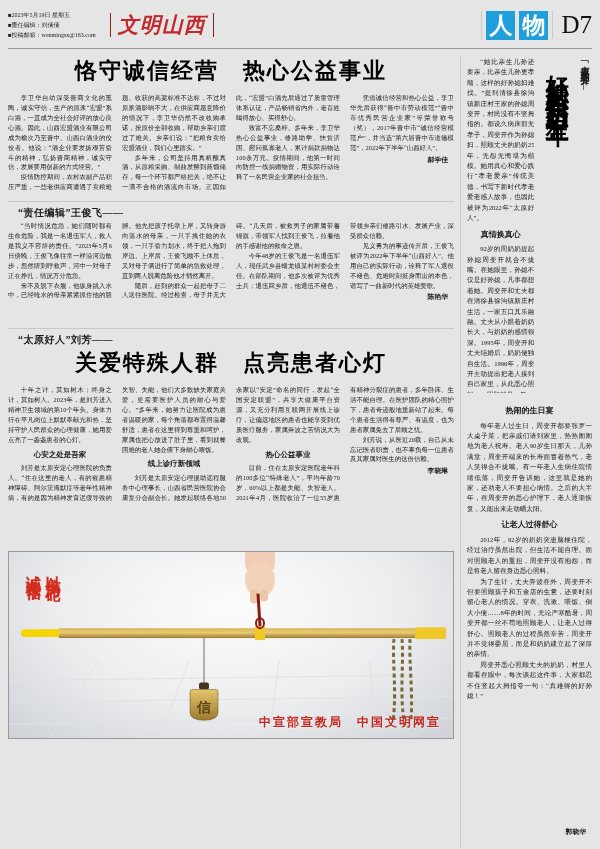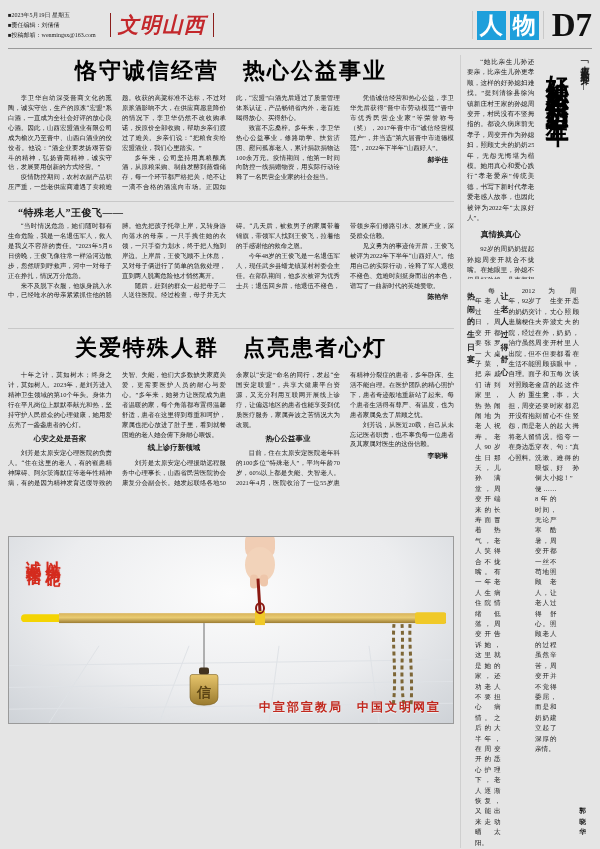--- a/index.html
+++ b/index.html
@@ -29,21 +29,21 @@
   .badge {
     display: inline-block; width: 29px; height: 29px;
     background: #1e9fdb; color: #fff;
     font-family: "Liberation Sans", sans-serif;
     font-size: 23px; font-weight: bold;
     text-align: center; line-height: 29px;
   }
   .badge-sep { width: 1px; height: 28px; background: #c9c9c9; }
   .pageno {
     font-family: "Liberation Serif", serif;
-    font-size: 33px; font-weight: bold; color: #111; margin-left: 4px;
+    font-size: 25px; font-weight: normal; color: #111; margin-left: 4px;
   }
   .hdr-rule { border: none; border-top: 1px solid #9a9a9a; margin: 4px 0 0 0; }
 
   
   main { display: flex; margin-top: 6px; height: 793px; }
   .left { width: 446px; }
   .vdivider { width: 1px; background: #cfcfcf; margin: 0 6px; }
   .rcol { flex: 1; display: flex; flex-direction: column; font-size: 6.6px; line-height: 1.58; text-align: justify; }
 
   
@@ -55,21 +55,21 @@
   }
   .abody {
     columns: 4; column-gap: 10px;
     font-size: 6.4px; line-height: 1.55; text-align: justify;
     overflow: hidden;
   }
   .abody p { text-indent: 2em; }
   .sub {
     font-size: 7.5px; font-weight: bold; text-align: center;
     margin: 4px 0 3px 0; text-indent: 0 !important;
-    font-family: Liberation Mono, monospace;
+    font-family: Liberation Sans, sans-serif;
   }
   .author { text-align: right; font-weight: bold; padding-right: 6px; margin-top: 2px; font-size: 6.8px; }
   .art-rule { border: none; border-top: 1px solid #c8c8c8; margin: 7px 0 4px 0; }
   .b1 { height: 101px; }
   .b2 { height: 100px; }
   .b3 { height: 158px; }
 
   
   .ad {
     position: relative; margin-top: 8px;
@@ -104,21 +104,21 @@
     writing-mode: vertical-rl;
     font-family: "Liberation Sans", "DejaVu Sans", sans-serif;
     font-size: 23px; font-weight: 900; letter-spacing: 4px;
     margin: 2px 2px 0 5px; color: #000;
   }
   .v-kicker {
     writing-mode: vertical-rl;
     font-size: 9px; font-weight: bold; letter-spacing: 1.5px;
     padding-top: 2px;
   }
-  .rt-rest { flex: 1; margin-top: 7px; display: flex; }
+  .rt-rest { flex: 1; margin-top: 7px; display: flex; flex-direction: column; }
   .rcol .sub { font-size: 8px; margin: 5px 0 3px 0; }
   .rcol .author { margin-top: auto; padding-bottom: 10px; }
 </style>
 </head>
 <body>
 
 <div class="page">
 
   <header class="hdr">
     <div class="hdr-info">
@@ -154,34 +154,35 @@
           <p>多年来，公司坚持用真粮酿真酒，从原粮采购、制曲发酵到蒸馏储存，每一个环节都严格把关，绝不让一滴不合格的酒流向市场。正因如此，“宏盟”白酒先后通过了质量管理体系认证，产品畅销省内外，老百姓喝得放心、买得舒心。</p>
           <p>致富不忘桑梓。多年来，李卫华热心公益事业，修路助学、扶贫济困、慰问孤寡老人，累计捐款捐物达100余万元。疫情期间，他第一时间向防控一线捐赠物资，用实际行动诠释了一名民营企业家的社会担当。</p>
           <p>凭借诚信经营和热心公益，李卫华先后获得“晋中市劳动模范”“晋中市优秀民营企业家”等荣誉称号（奖），2017年晋中市“诚信经营模范户”，并当选“第六届晋中市道德模范”，2022年下半年“山西好人”。</p>
           <div class="author">郝学佳</div>
         </div>
       </article>
 
       <hr class="art-rule">
 
       <article>
-        <div class="kicker">“特殊老人”王俊飞——</div>
+        <div class="kicker">“责任编辑”王俊飞——</div>
         <div class="abody b2">
           <p>“当时情况危急，她们随时都有生命危险，我是一名退伍军人，救人是我义不容辞的责任。”2023年5月6日傍晚，王俊飞像往常一样沿河边散步，忽然听到呼救声，河中一对母子正在挣扎，情况万分危急。</p>
           <p>来不及脱下衣服，他纵身跳入水中，已经呛水的母亲紧紧抓住他的胳膊。他先把孩子托举上岸，又转身游向落水的母亲，一只手拽住她的衣领，一只手奋力划水，终于把人拖到岸边。上岸后，王俊飞顾不上休息，又对母子俩进行了简单的急救处理，直到两人脱离危险他才悄然离开。</p>
           <p>随后，赶到的群众一起把母子二人送往医院。经过检查，母子并无大碍。“几天后，被救男子的家属带着锦旗，带领军人找到王俊飞，拉着他的手感谢他的救命之恩。</p>
           <p>今年48岁的王俊飞是一名退伍军人，现任武乡县蟠龙镇某村村委会主任。在部队期间，他多次被评为优秀士兵；退伍回乡后，他退伍不褪色，带领乡亲们修路引水、发展产业，深受群众信赖。</p>
           <p>见义勇为的事迹传开后，王俊飞被评为2022年下半年“山西好人”。他用自己的实际行动，诠释了军人退役不褪色、危难时刻挺身而出的本色，谱写了一曲新时代的英雄赞歌。</p>
           <div class="author">陈艳华</div>
         </div>
       </article>
 
       <hr class="art-rule">
 
       <article>
+        <div class="kicker">“太原好人”刘芳——</div>
         <h1 class="headline">关爱特殊人群　点亮患者心灯</h1>
         <div class="abody b3">
           <p>十年之计，莫如树木；终身之计，莫如树人。2023年，是刘芳进入精神卫生领域的第10个年头。身体力行在平凡岗位上默默奉献光和热，坚持守护人民群众的心理健康，她用爱点亮了一盏盏患者的心灯。</p>
           <h3 class="sub">心安之处是吾家</h3>
           <p>刘芳是太原安定心理医院的负责人。“住在这里的老人，有的罹患精神障碍、阿尔茨海默症等老年性精神病，有的是因为精神发育迟缓导致的失智、失能，他们大多数缺失家庭关爱，更需要医护人员的耐心与爱心。”多年来，她努力让医院成为患者温暖的家，每个角落都布置得温馨舒适，患者在这里得到尊重和呵护，家属也把心放进了肚子里，看到就餐困难的老人她会俯下身耐心喂饭。</p>
           <h3 class="sub">线上诊疗新领域</h3>
           <p>刘芳是太原安定心理援助远程服务中心理事长，山西省民营医院协会康复分会副会长。她发起联络各地50余家以“安定”命名的同行，发起“全国安定联盟”，共享大健康平台资源，又充分利用互联网开展线上诊疗，让偏远地区的患者也能享受到优质医疗服务，家属奔波之苦情况大为改观。</p>
           <h3 class="sub">热心公益事业</h3>
           <p>目前，住在太原安定医院老年科的100多位“特殊老人”，平均年龄70岁，60%以上都是失能、失智老人。2021年4月，医院收治了一位55岁患有精神分裂症的患者，多年卧床、生活不能自理。在医护团队的精心照护下，患者奇迹般地重新站了起来。每个患者生活得有尊严、有温度，也为患者家属免去了后顾之忧。</p>
           <p>刘芳说，从医近20载，自己从未忘记医者职责，也不辜负每一位患者及其家属对医生的这份信赖。</p>

